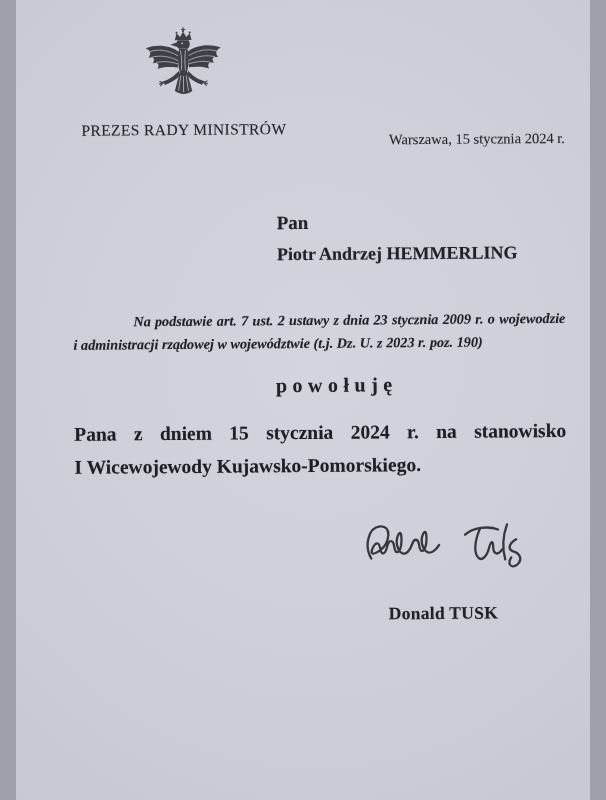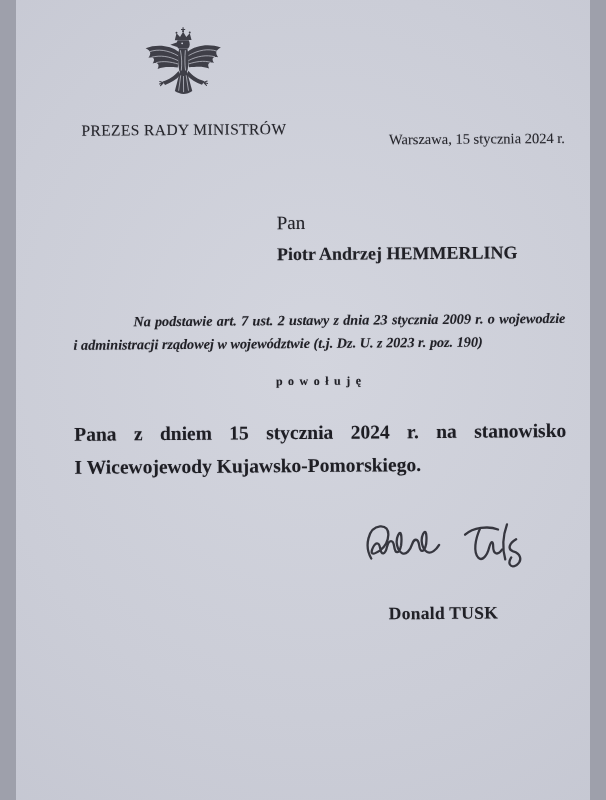--- a/index.html
+++ b/index.html
@@ -27,33 +27,33 @@
     position:absolute;left:55px;top:120px;width:230px;
     text-align:center;font-size:15.5px;letter-spacing:.4px;
     color:#26262c;white-space:nowrap;
   }
   .dateline{
     position:absolute;left:375px;top:132px;
     font-size:14.5px;color:#26262c;white-space:nowrap;
   }
 
   
-  .salutation{position:absolute;left:262px;top:212px;font-size:19px;font-weight:normal;}
+  .salutation{position:absolute;left:262px;top:212px;font-size:19px;font-weight:bold;}
   .addressee-name{position:absolute;left:262px;top:244px;font-size:18px;font-weight:bold;white-space:nowrap;}
 
   
   .legal{position:absolute;left:58px;top:312px;width:492px;
     font-size:14.2px;font-weight:bold;font-style:italic;color:#212127;}
   .legal .l1{padding-left:60px;text-align:justify;text-align-last:justify;height:23px;}
   .legal .l2{text-align:left;height:23px;}
 
   
   .performative{
     position:absolute;left:260px;top:374px;
-    font-size:12px;font-weight:bold;letter-spacing:5.5px;white-space:nowrap;
+    font-size:20px;font-weight:bold;letter-spacing:5.5px;white-space:nowrap;
   }
 
   
   .body-par{position:absolute;left:58px;top:422px;width:492px;
     font-size:19.5px;font-weight:bold;color:#1e1e24;}
   .body-par .l1{text-align:justify;text-align-last:justify;height:33px;}
   .body-par .l2{text-align:left;height:33px;}
 
   
   .sig-svg{position:absolute;left:344px;top:515px;width:196px;height:60px;}

